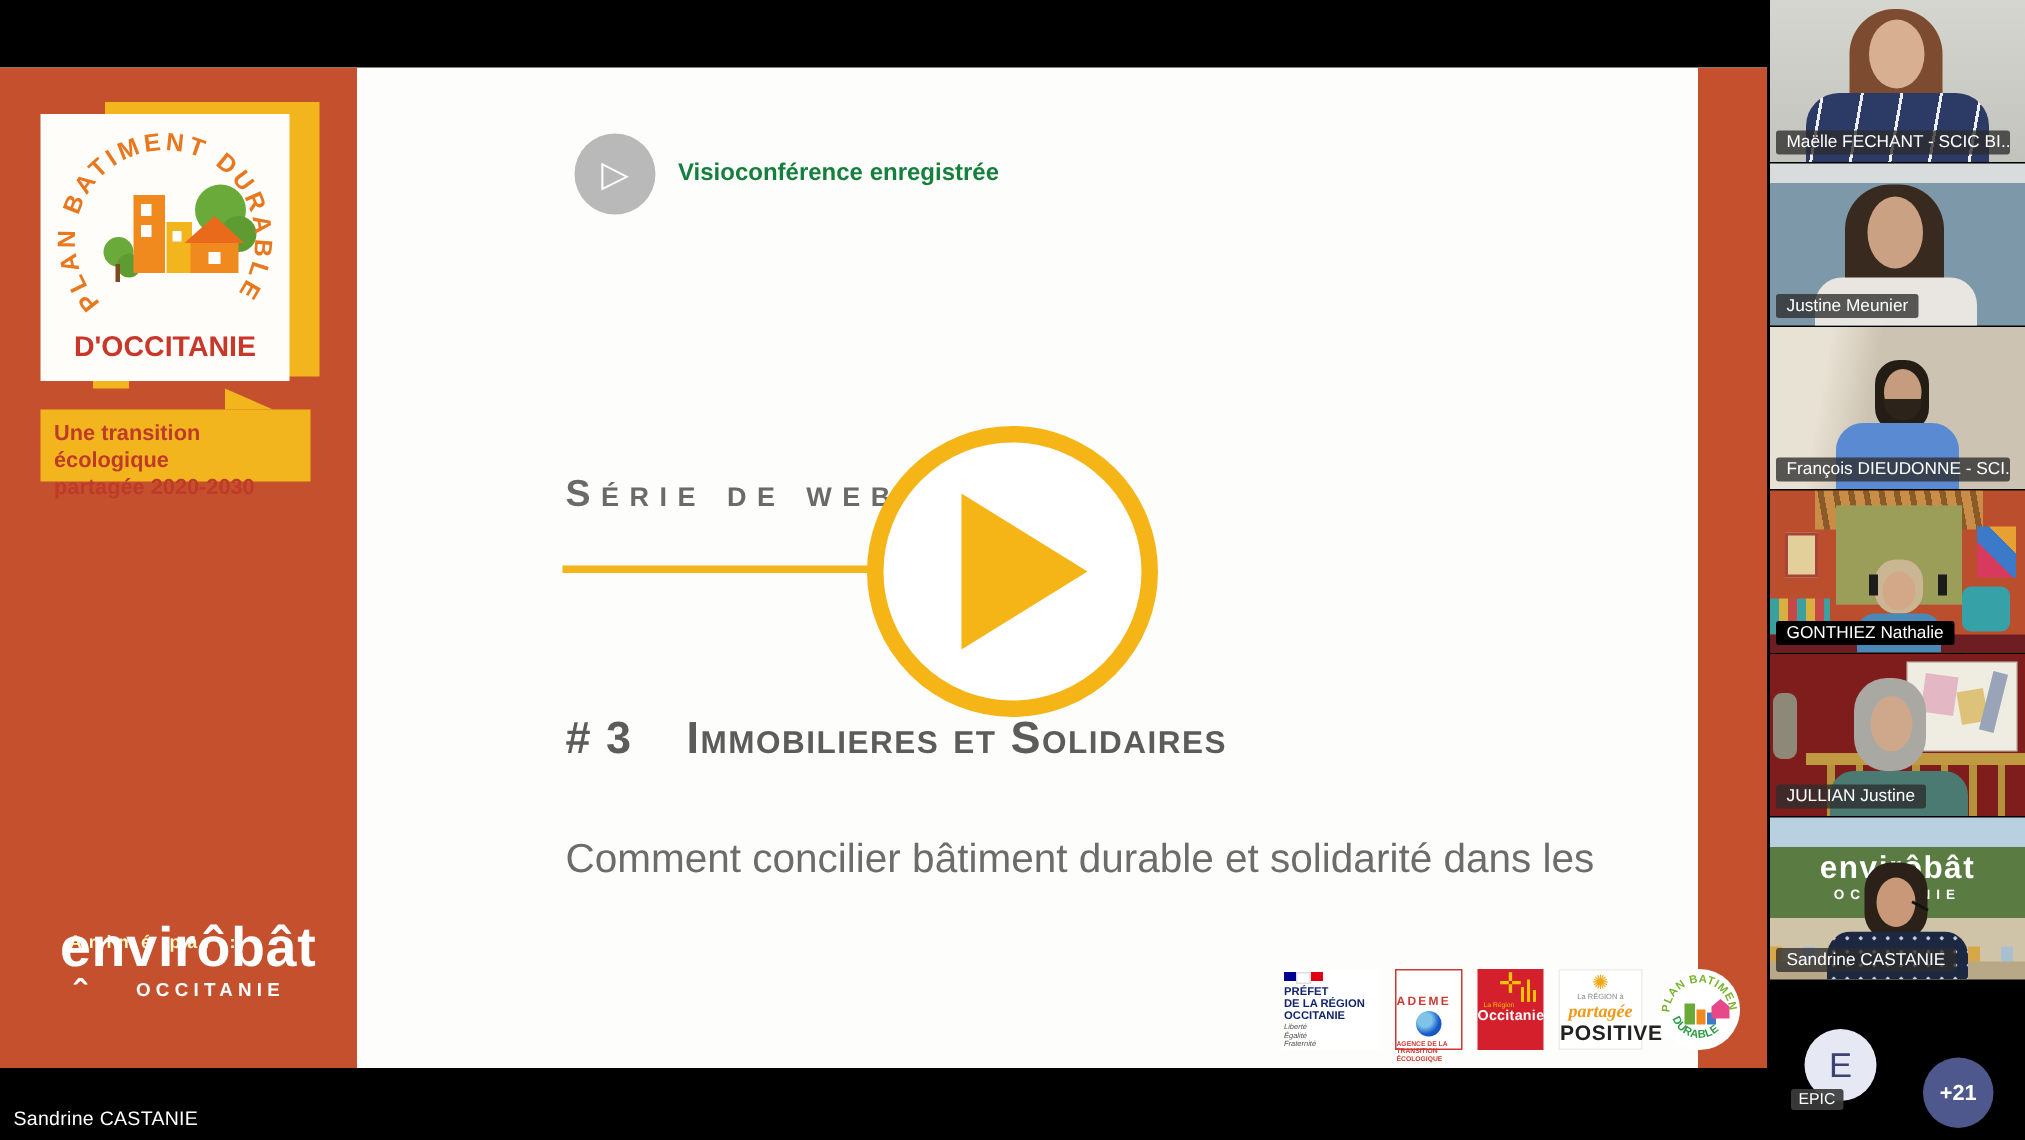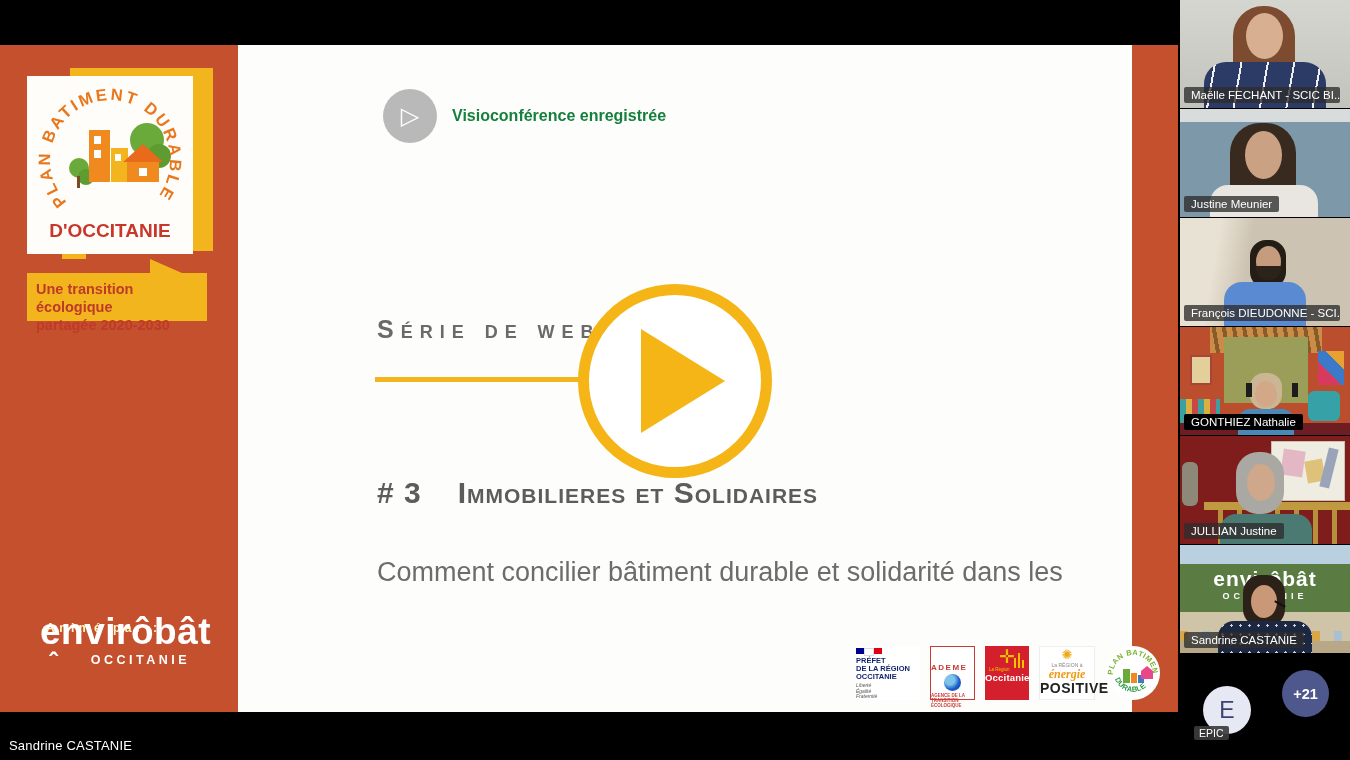--- a/index.html
+++ b/index.html
@@ -138,21 +138,21 @@
   .t6 .hair{left:63px;top:30px;width:42px;height:52px;border-radius:18px;background:#2b2118;}
   .t6 .face{left:71px;top:40px;width:26px;height:33px;border-radius:50%;background:#c89878;}
   .t6 .mic{position:absolute;left:94px;top:58px;width:12px;height:2px;background:#111;transform:rotate(28deg);}
   .t6 .pbody{left:38px;top:76px;width:94px;height:32px;border-radius:16px 16px 0 0;background:#1c2742;
     background-image:radial-gradient(#cfd4e0 1px,transparent 1.2px);background-size:9px 9px;}
   
   .avatar-e{position:absolute;left:23px;top:686px;width:48px;height:48px;border-radius:50%;background:#e6e8f4;
     color:#3c4370;font-size:23px;display:flex;align-items:center;justify-content:center;cursor:pointer;}
   .epic-chip{position:absolute;left:14px;top:726px;background:rgba(60,60,60,.92);color:#fff;
     font-size:10.5px;padding:1px 5px;border-radius:2px;cursor:default;}
-  .avatar-more{position:absolute;left:102px;top:670px;width:47px;height:47px;border-radius:50%;background:#4e588c;
+  .avatar-more{position:absolute;left:102px;top:705px;width:47px;height:47px;border-radius:50%;background:#4e588c;
     color:#fff;font-size:14.5px;font-weight:bold;display:flex;align-items:center;justify-content:center;cursor:pointer;}
 </style>
 </head>
 <body>
 
 <div id="stage">
   <div id="slide">
 
     <div id="left-panel">
       <div class="logo-frame"></div>
@@ -251,21 +251,21 @@
           <i style="height:10px"></i>
             <i style="height:15px"></i>
             <i style="height:8px"></i>
         </div>
         <div class="oc-small">La Région</div>
         <div class="oc-name">Occitanie</div>
       </div>
       <div class="lg lg-energie">
         <div class="en-sun">✺</div>
         <div class="en-small">La RÉGION à</div>
-        <div class="en-script">énergie</div>
+        <div class="en-script">partagée</div>
         <div class="en-bold">POSITIVE</div>
       </div>
       <div class="lg lg-pbd">
         <svg width="56" height="56" viewBox="0 0 56 56">
           <defs>
             <path id="pbdTop" d="M 8,30 A 20,20 0 1 1 48,30"></path>
             <path id="pbdBot" d="M 10,34 A 19,19 0 0 0 46,34"></path>
           </defs>
           <circle cx="28" cy="28" r="27" fill="#fff"></circle>
           <rect x="18" y="24" width="7" height="14" fill="#6aaa3a"></rect>

